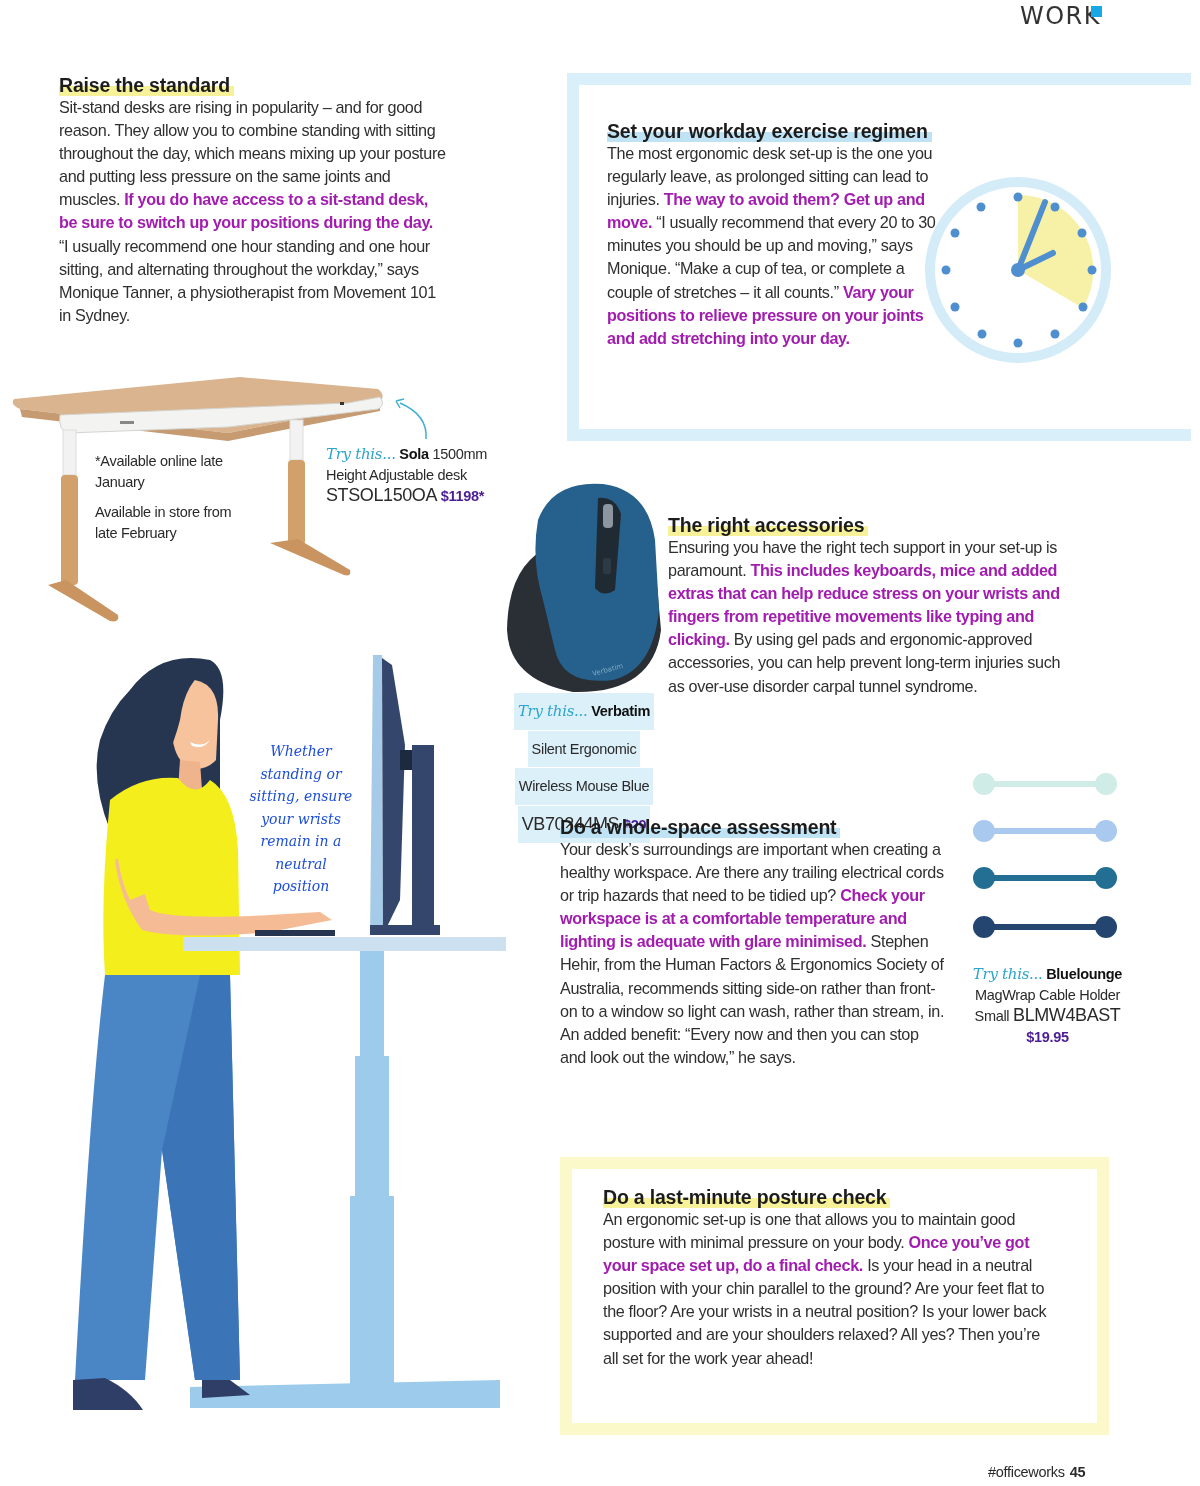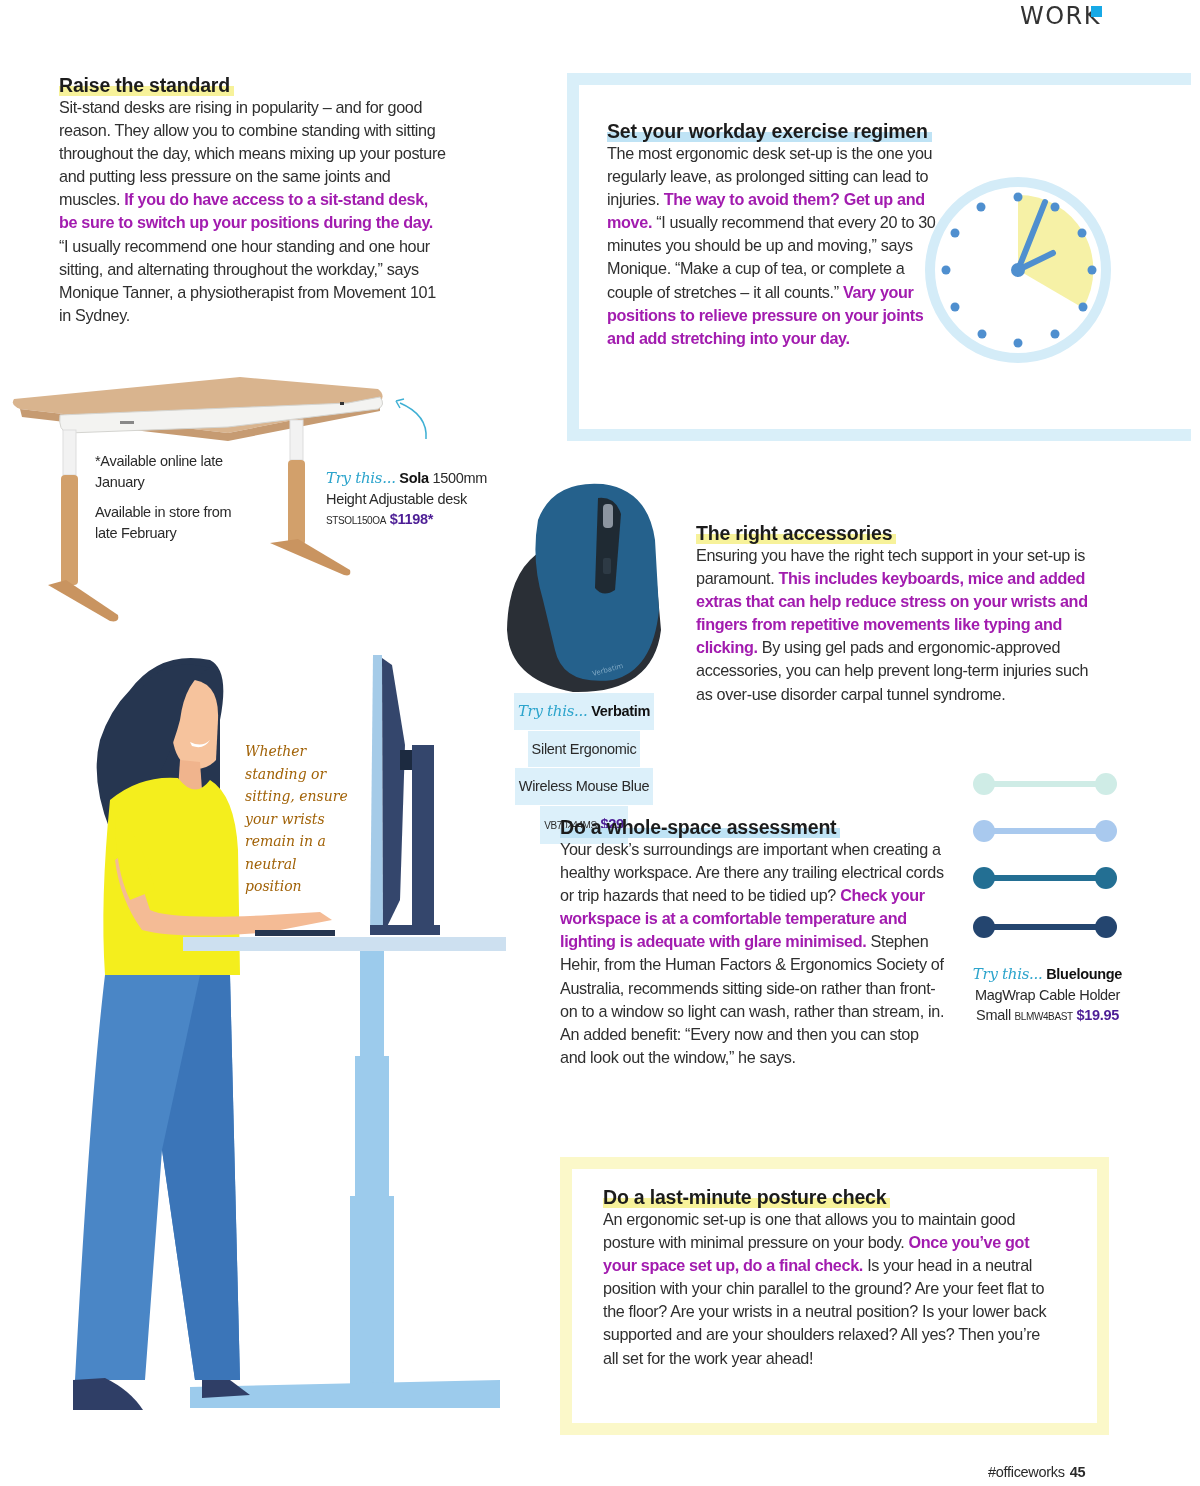--- a/index.html
+++ b/index.html
@@ -19,26 +19,26 @@
   .body b { color: #a21caf; }
 
   
   .box-blue { left: 567px; top: 73px; width: 624px; height: 368px; border: 12px solid #d9eff9; border-right: none; }
   .box-yellow { left: 560px; top: 1157px; width: 549px; height: 278px; border: 12px solid #fbf8c9; }
 
   .try { font-family: "DejaVu Serif", serif; font-style: italic; color: #2ca4cc; font-size: 15px; }
   .price { color: #4c1d95; font-weight: bold; }
   .cap { font-size: 14.5px; line-height: 20.5px; color: #2a2a2a; letter-spacing: -0.3px; }
   .cap b { color: #111; }
-  .code { font-size: 10px; letter-spacing: -0.4px; }
+  .code { font-size: 18px; letter-spacing: -0.4px; }
 
   .mouse-cap { left: 508px; top: 693px; width: 152px; text-align: center; }
   .mouse-cap span.line { display: inline-block; background: #dcf0fa; padding: 8px 4px; margin-bottom: 1px; }
 
-  .hand { font-family: "DejaVu Serif", serif; font-style: italic; color: #a16207; font-size: 14px; line-height: 22.5px; }
+  .hand { font-family: "DejaVu Serif", serif; font-style: italic; color: #1d4ed8; font-size: 14px; line-height: 22.5px; text-align: center; }
 
   .footer { top: 1464px; left: 988px; font-size: 14.5px; color: #2a2a2a; letter-spacing: -0.3px; }
   .footer b { margin-left: 5px; }
 </style>
 </head>
 <body>
 
 <div class="abs section-tag">WORK</div>
 <div class="abs section-square"></div>
 
@@ -70,21 +70,21 @@
   </svg>
 </div>
 <div class="abs cap" style="left:95px; top:451px; width:150px;">*Available online late January</div>
 <div class="abs cap" style="left:95px; top:502px; width:150px;">Available in store from late February</div>
 
 <svg class="abs" style="left:392px; top:395px;" width="40" height="50">
   <path d="M34 44 Q36 20 8 8" fill="none" stroke="#3fb0d4" stroke-width="1.5"></path>
   <path d="M4 6 L12 4 M4 6 L8 13" fill="none" stroke="#3fb0d4" stroke-width="1.5"></path>
 </svg>
 
-<div class="abs cap" style="left:326px; top:444px; width:190px;margin-top:24px;">
+<div class="abs cap" style="left:326px; top:444px; width:190px;">
   <div><span class="try">Try this...</span> <b>Sola</b> <span>1500mm</span></div>
   <div>Height Adjustable desk</div>
   <div><span class="code">STSOL150OA</span> <span class="price">$1198*</span></div>
 </div>
 
 <div class="abs box-blue"></div>
 <div class="abs" style="left:607px; top:120px; width:360px;">
   <div class="h hl-blue" style="white-space:nowrap;">Set your workday exercise regimen</div>
   <p class="body" style="width:330px;">
     <span>The most ergonomic desk set-up is the one you regularly leave, as prolonged sitting can lead to injuries. </span><b>The way to avoid them? Get up and move.</b><span> “I usually recommend that every 20 to 30 minutes you should be up and moving,” says Monique. “Make a cup of tea, or complete a couple of stretches – it all counts.” </span><b>Vary your positions to relieve pressure on your joints and add stretching into your day.</b>
@@ -121,21 +121,21 @@
   <rect x="100" y="78" width="8" height="16" rx="2" fill="#2d3a45"></rect>
   <text x="90" y="196" font-size="7" fill="#7fa8c4" font-family="DejaVu Sans, sans-serif" transform="rotate(-15 90 196)">Verbatim</text>
 </svg>
 <div class="abs cap mouse-cap">
   <span class="line"><span class="try">Try this...</span> <b>Verbatim</b></span><br>
   <span class="line">Silent Ergonomic</span><br>
   <span class="line">Wireless Mouse Blue</span><br>
   <span class="line"><span class="code">VB70244MS</span> <span class="price">$29</span></span>
 </div>
 
-<div class="abs" style="left:696px; top:514px; width:400px;margin-top:8px;">
+<div class="abs" style="left:668px; top:514px; width:400px;">
   <div class="h hl-yellow">The right accessories</div>
   <p class="body">
     <span>Ensuring you have the right tech support in your set-up is paramount. </span><b>This includes keyboards, mice and added extras that can help reduce stress on your wrists and fingers from repetitive movements like typing and clicking.</b><span> By using gel pads and ergonomic-approved accessories, you can help prevent long-term injuries such as over-use disorder carpal tunnel syndrome.</span>
   </p>
 </div>
 
 <svg class="abs" style="left:70px; top:650px;" width="440" height="790" viewBox="0 0 440 790">
 
   <path d="M60 40 Q90 0 140 10 Q160 20 150 70 L150 170 Q110 210 40 180 Q20 130 30 90 Q40 60 60 40Z" fill="#263650"></path>
 

